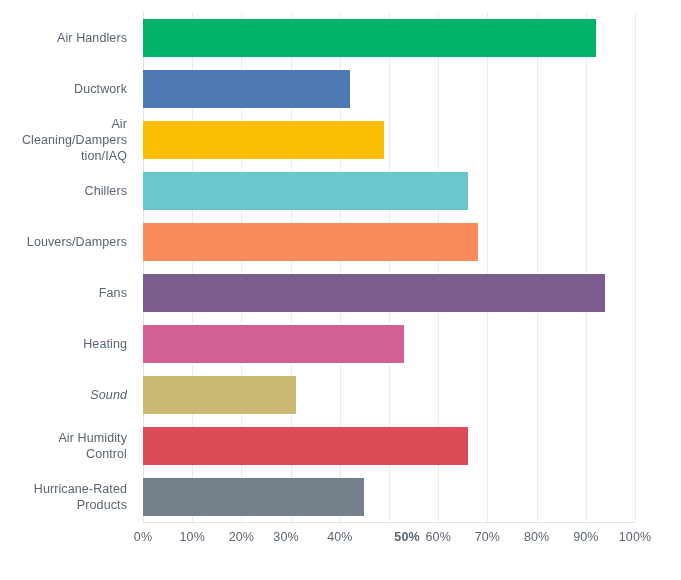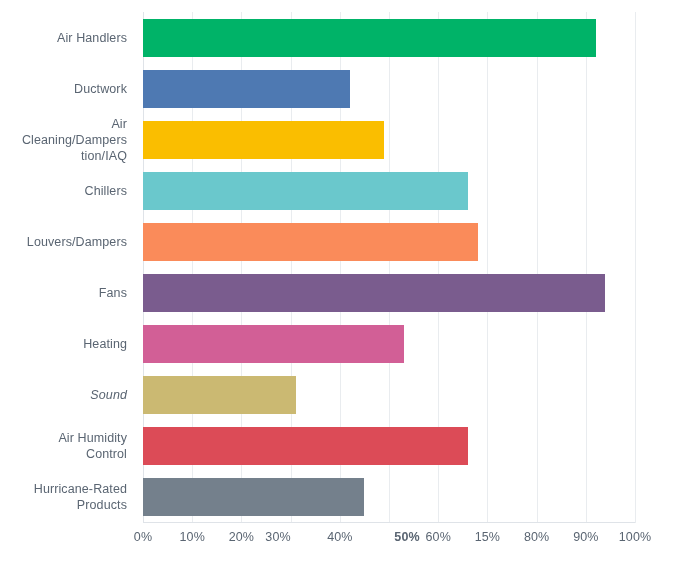--- a/index.html
+++ b/index.html
@@ -188,23 +188,23 @@
           <div class="bar" title="Hurricane-Rated Products: 45%" style="width: 221.4px; background: rgb(116, 128, 140);"></div>
         </div>
       </div>
     <div class="axis-baseline"></div>
   </div>
 
   <div class="x-ticks">
       <div class="x-tick" style="left: 0px;">0%</div>
       <div class="x-tick" style="left: 49.2px;">10%</div>
       <div class="x-tick" style="left: 98.4px;">20%</div>
-      <div class="x-tick" style="left: 135px;">30%</div>
+      <div class="x-tick" style="left: 143px;">30%</div>
       <div class="x-tick" style="left: 196.8px;">40%</div>
       <div class="x-tick" style="left: 264px; font-weight: bold;">50%</div>
       <div class="x-tick" style="left: 295.2px;">60%</div>
-      <div class="x-tick" style="left: 344.4px;">15%</div>
+      <div class="x-tick" style="left: 344.4px;">70%</div>
       <div class="x-tick" style="left: 393.6px;">80%</div>
       <div class="x-tick" style="left: 442.8px;">90%</div>
       <div class="x-tick" style="left: 492px;">100%</div>
     </div>
 
 </div>
 
 </body></html>

